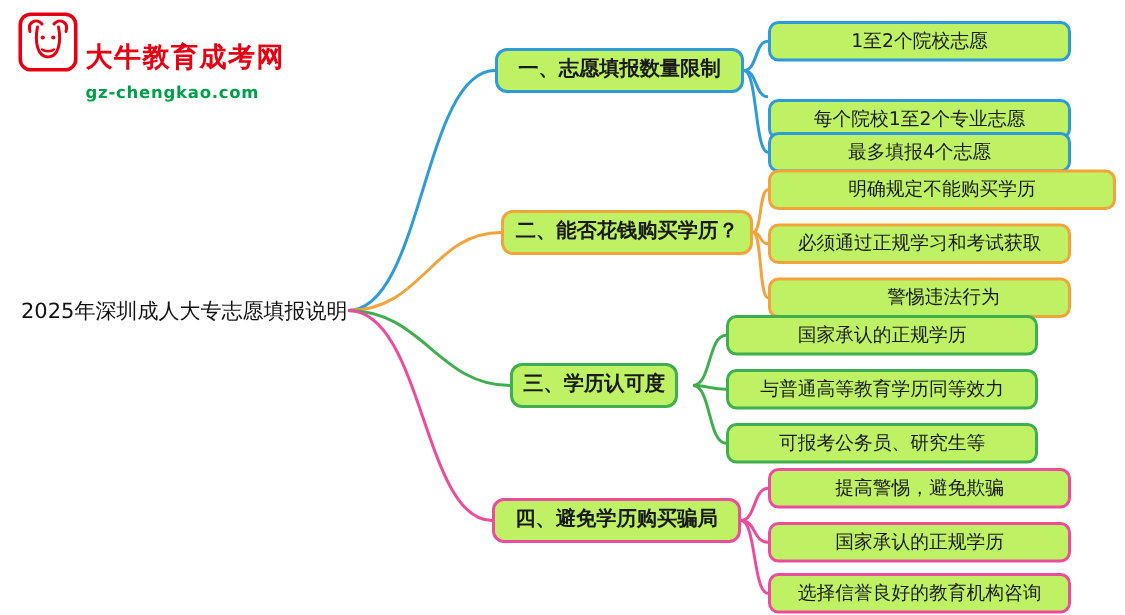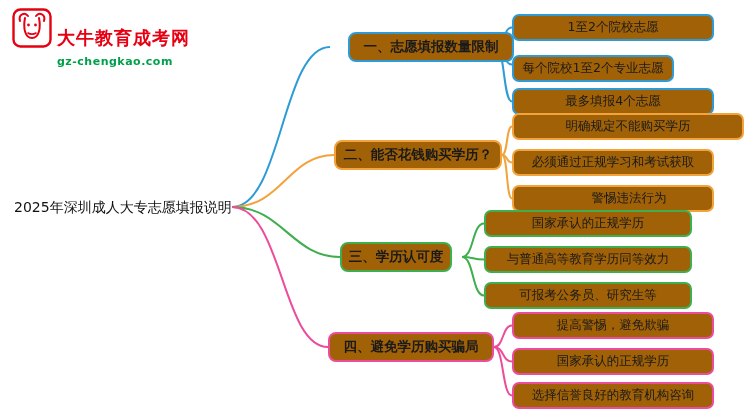--- a/index.html
+++ b/index.html
@@ -10,21 +10,21 @@
   }
   .stage{position:absolute;left:0;top:0;width:750px;height:410px;}
   svg.links{position:absolute;left:0;top:0;width:750px;height:410px;pointer-events:none;}
   svg.links path{fill:none;stroke-width:2;}
   .lb{stroke:#2e9bd6;}
   .lo{stroke:#f2a33c;}
   .lg{stroke:#3fae4e;}
   .lp{stroke:#ec4c9c;}
 
   .node{
-    position:absolute;background:#a16207;border:2px solid #999;
+    position:absolute;background:#bef264;border:2px solid #999;
     border-radius:7px;box-sizing:border-box;
     display:flex;align-items:center;justify-content:center;
     font-size:12.5px;color:#1a1a1a;white-space:nowrap;line-height:1;
   }
   .branch{font-size:13.5px;font-weight:bold;border-radius:8px;}
   .b-blue{border-color:#2e9bd6;}
   .b-orange{border-color:#f2a33c;}
   .b-green{border-color:#3fae4e;}
   .b-pink{border-color:#ec4c9c;}
 
@@ -78,23 +78,23 @@
       <path d="M16,25 C18,26.5 22,26.5 24,25" fill="none" stroke="#e60012" stroke-width="1.6" stroke-linecap="round"></path>
     </svg>
     <div class="logo-text">
       <div class="logo-title">大牛教育成考网</div>
       <div class="logo-url">gz-chengkao.com</div>
     </div>
   </div>
 
   <div class="root-label">2025年深圳成人大专志愿填报说明</div>
 
-  <div class="node branch b-blue" style="left:348px;top:32px;width:166px;height:30px;">一、志愿填报数量限制</div>
+  <div class="node branch b-blue" style="left:330px;top:32px;width:166px;height:30px;">一、志愿填报数量限制</div>
   <div class="node b-blue" style="left:512px;top:14px;width:202px;height:27px;">1至2个院校志愿</div>
-  <div class="node b-blue" style="left:512px;top:55px;width:162px;height:27px;">每个院校1至2个专业志愿</div>
+  <div class="node b-blue" style="left:512px;top:66px;width:202px;height:27px;">每个院校1至2个专业志愿</div>
   <div class="node b-blue" style="left:512px;top:88px;width:202px;height:27px;">最多填报4个志愿</div>
 
   <div class="node branch b-orange" style="left:334px;top:140px;width:168px;height:30px;">二、能否花钱购买学历？</div>
   <div class="node b-orange" style="left:512px;top:113px;width:232px;height:27px;">明确规定不能购买学历</div>
   <div class="node b-orange" style="left:512px;top:149px;width:202px;height:27px;">必须通过正规学习和考试获取</div>
   <div class="node b-orange" style="left:512px;top:185px;width:202px;height:27px;padding-left:32px;">警惕违法行为</div>
 
   <div class="node branch b-green" style="left:340px;top:242px;width:112px;height:30px;text-align:right;">三、学历认可度</div>
   <div class="node b-green" style="left:484px;top:210px;width:208px;height:27px;">国家承认的正规学历</div>
   <div class="node b-green" style="left:484px;top:246px;width:208px;height:27px;">与普通高等教育学历同等效力</div>

